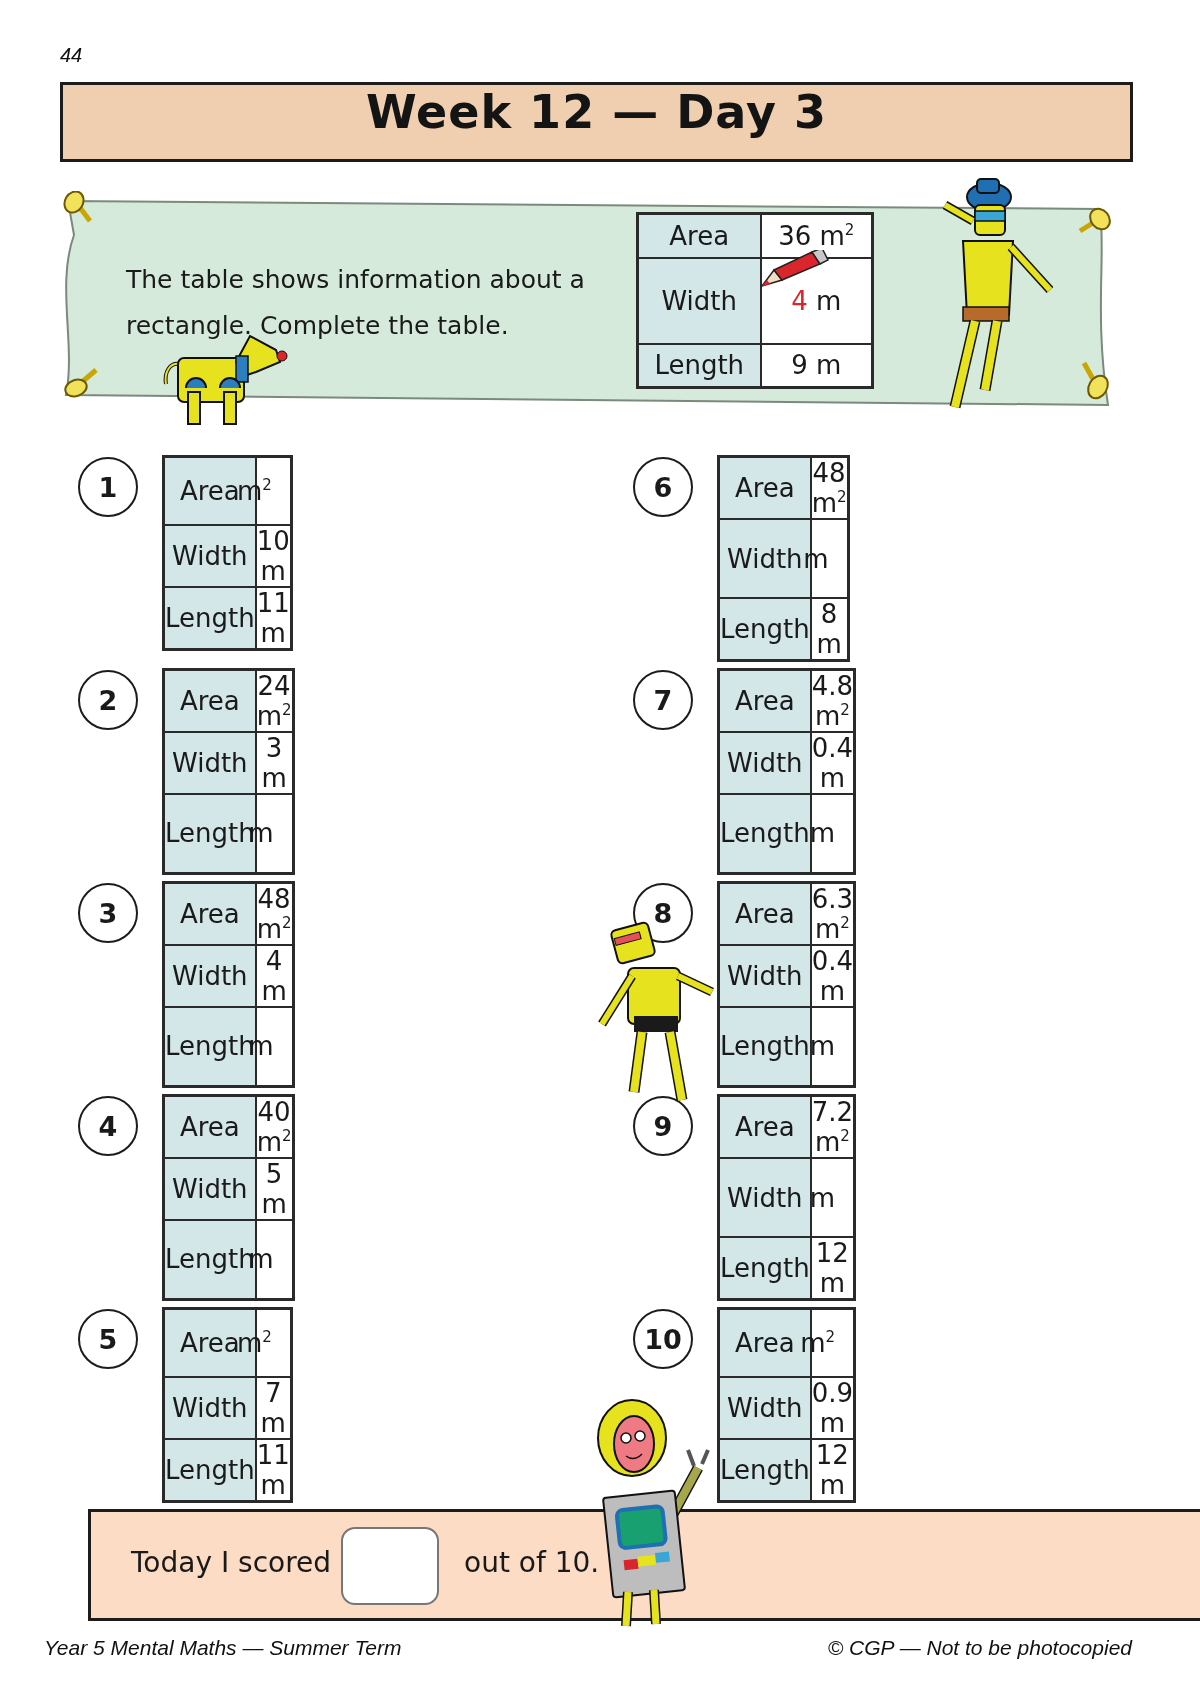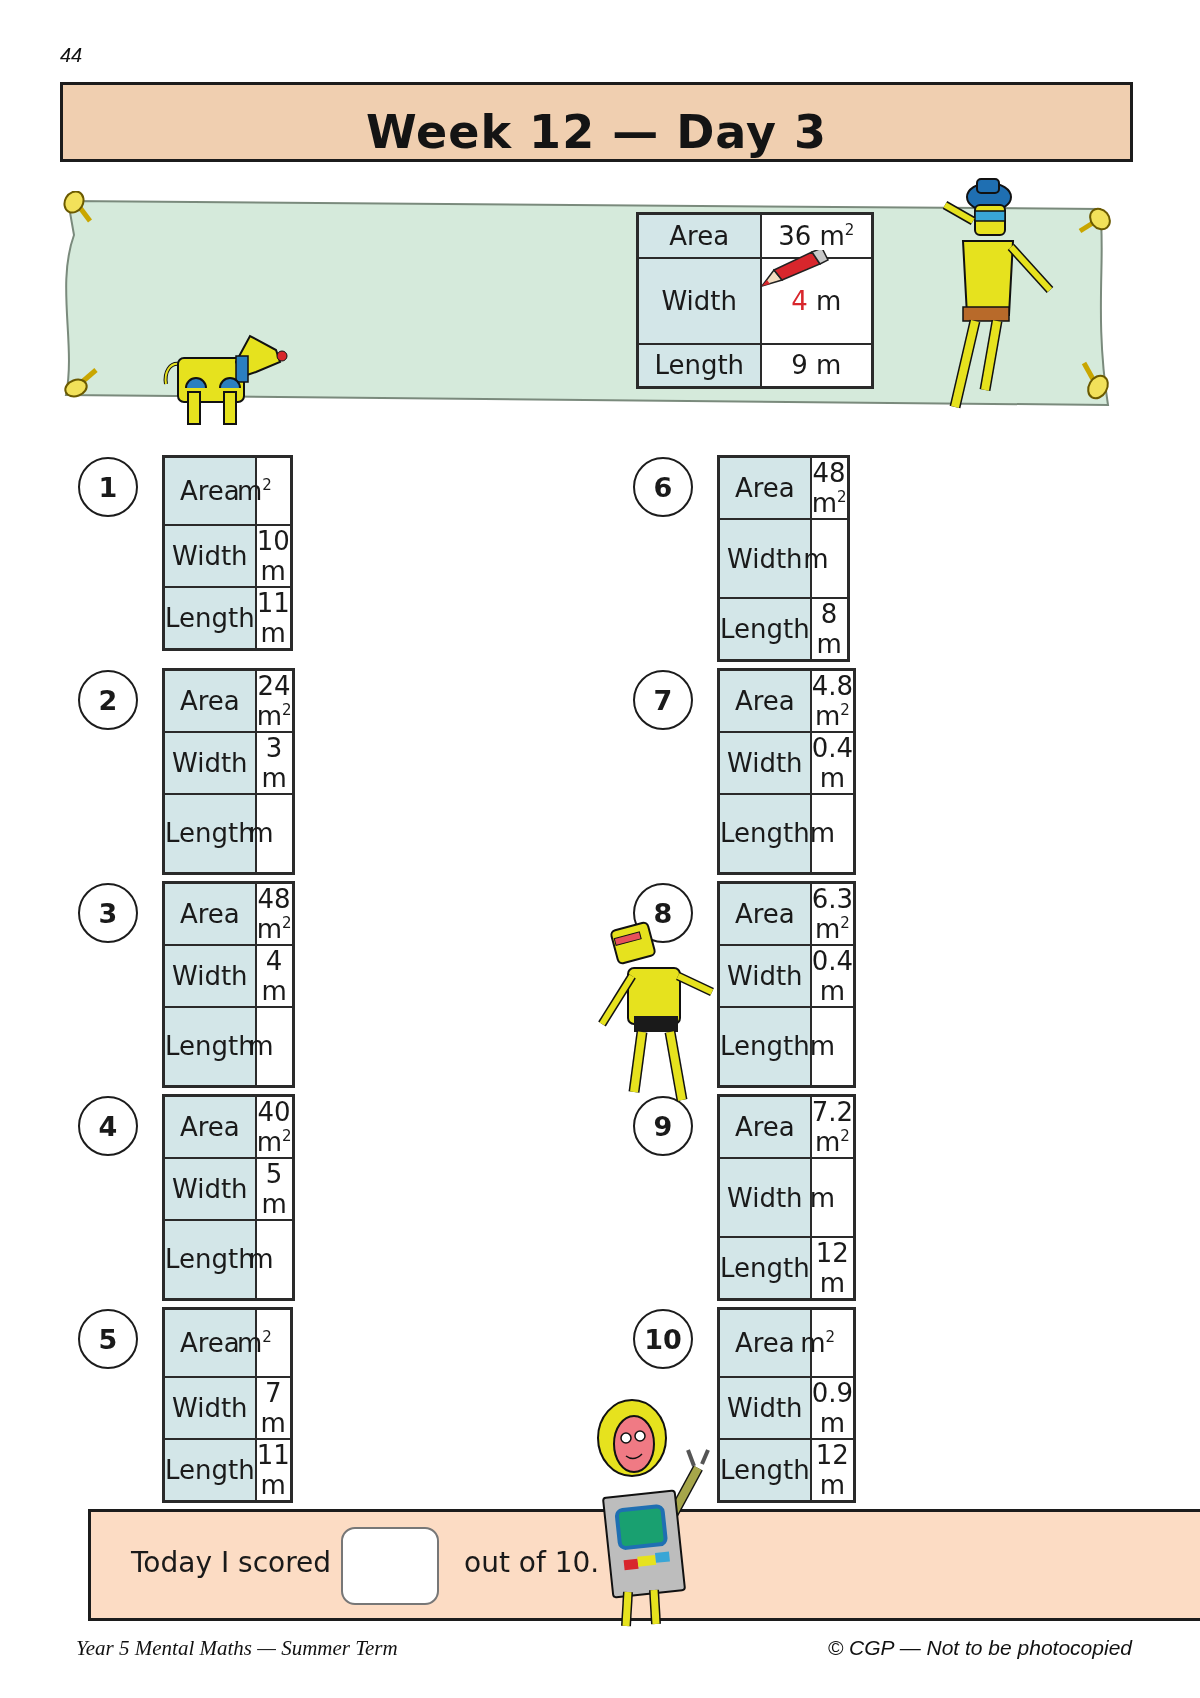--- a/index.html
+++ b/index.html
@@ -8,21 +8,21 @@
 
     .page-number {
       position: absolute; left: 60px; top: 44px;
       font-family: "Liberation Sans", sans-serif; font-style: italic;
       font-size: 20px; color: #111;
     }
 
     .title-bar {
       position: absolute; left: 60px; top: 82px; width: 1073px; height: 80px;
       background: #f0cfb0; border: 3px solid #1c1c1c;
-      display: flex; align-items: flex-end; justify-content: center;
+      display: flex; align-items: flex-start; justify-content: center;
     }
     .title-bar .title {
       font-family: "DejaVu Sans", sans-serif; font-weight: bold;
       font-size: 46px; letter-spacing: 1px; color: #141414;
     }
 
     
     .banner {
       position: absolute; left: 60px; top: 195px; width: 1110px; height: 220px;
     }
@@ -76,21 +76,21 @@
       background: #fff; border: 2px solid #777; border-radius: 14px;
     }
     .score-bar .label-right {
       position: absolute; left: 373px; top: 34px; font-size: 28px;
     }
 
     .footer-left, .footer-right {
       position: absolute; top: 1636px;
       font-family: "Liberation Sans", sans-serif; font-style: italic; font-size: 21px; color: #111;
     }
-    .footer-left { left: 76px; font-family: Liberation Serif, serif; }
+    .footer-left { left: 44px; }
     .footer-right { right: 68px; }
 
     .char { position: absolute; }
   </style>
 </head>
 <body>
 
 <div class="page-number">44</div>
 
 <div class="title-bar">
@@ -112,20 +112,21 @@
   </svg>
   <svg class="pin" style="left:1010px;top:10px" width="44" height="40" viewBox="0 0 44 40">
     <line x1="10" y1="26" x2="26" y2="16" stroke="#c9a600" stroke-width="5"></line>
     <ellipse cx="30" cy="14" rx="9" ry="11" fill="#f2e15a" stroke="#6b5a00" stroke-width="2" transform="rotate(-40 30 14)"></ellipse>
   </svg>
   <svg class="pin" style="left:1010px;top:160px" width="44" height="48" viewBox="0 0 44 48">
     <line x1="14" y1="8" x2="24" y2="26" stroke="#c9a600" stroke-width="5"></line>
     <ellipse cx="28" cy="32" rx="9" ry="12" fill="#f2e15a" stroke="#6b5a00" stroke-width="2" transform="rotate(30 28 32)"></ellipse>
   </svg>
 
+  <div class="instructions">The table shows information about a rectangle.  Complete the table.</div>
 
   <table class="area example-table">
     <tbody>
         <tr>
       <td class="label" style="height:44px">Area</td>
       <td class="value" style="width:112px"><span>36</span> <span>m</span><sup>2</sup></td>
     </tr>
     <tr>
       <td class="label" style="height:86px">Width</td>
       <td class="value" style="width:112px"><span class="red">4</span> <span>m</span></td>

